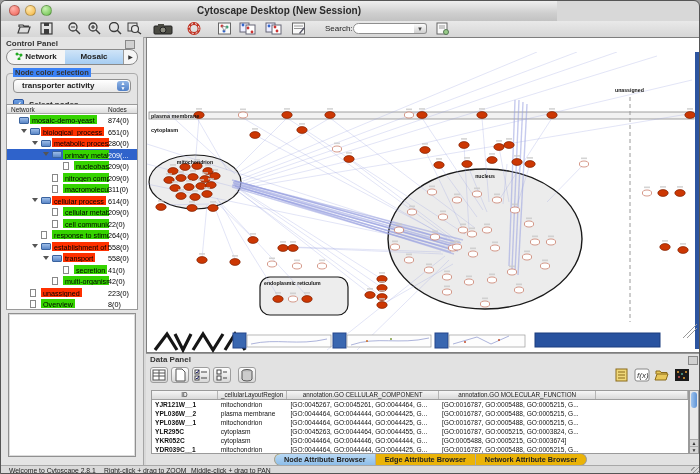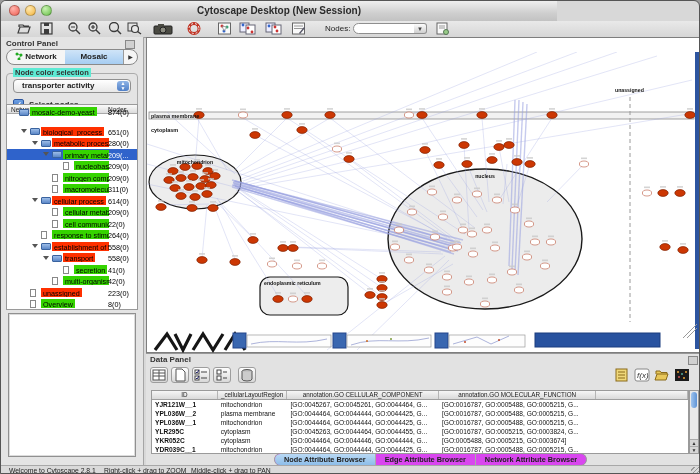--- a/index.html
+++ b/index.html
@@ -27,21 +27,21 @@
   #cpanel{left:0;top:36px;width:143px;height:428px;background:#e4e4e4;border-right:1px solid #a5a5a5;box-sizing:border-box;}
   #cpanel-title{left:5px;top:2px;font-size:8px;font-weight:bold;color:#333;}
   #cpanel-float{left:124px;top:3px;width:8px;height:7px;border:1px solid #888;background:#d0d0d0;}
   #cptabs{left:5px;top:12px;width:132px;height:16px;background:#f5f5f5;border:1px solid #8a8a8a;border-radius:8px;
      display:flex;overflow:hidden;box-sizing:border-box;}
   .cptab{flex:1;font-size:8px;font-weight:bold;color:#222;text-align:center;line-height:14px;white-space:nowrap;overflow:hidden;}
   .cptab.sel{background:linear-gradient(#cfe4f8,#a6cdf2);}
   .cptab .netglyph{display:inline-block;width:8px;height:8px;vertical-align:-1px;margin-right:2px;}
   #cptab-more{width:13px;border-left:1px solid #9a9a9a;font-size:6px;line-height:14px;text-align:center;color:#333;}
   #grpbox{left:5px;top:36px;width:132px;height:44px;border:1px solid #ababab;border-radius:4px;box-sizing:border-box;}
-  #grpbox-label{left:12px;top:31px;font-size:7.5px;font-weight:bold;color:#333;background:#5eead4;padding:0 2px;}
+  #grpbox-label{left:12px;top:31px;font-size:7.5px;font-weight:bold;color:#333;background:#3b82f6;padding:0 2px;}
   #combo{left:12px;top:42px;width:118px;height:14px;background:linear-gradient(#ffffff,#e8e8e8);border:1px solid #909090;
      border-radius:4px;box-sizing:border-box;font-size:8px;font-weight:bold;color:#222;line-height:12px;padding-left:8px;overflow:hidden;}
   #combo-step{right:1px;top:1px;width:12px;height:10px;background:linear-gradient(#8fb4e6,#4f7fc7);border-radius:3px;
      color:#fff;font-size:5px;line-height:5px;text-align:center;}
   #selchk{left:12px;top:62px;width:11px;height:11px;border-radius:2px;background:linear-gradient(#6fa1e3,#3a6fc4);
      border:1px solid #2c56a0;box-sizing:border-box;color:#fff;font-size:9px;line-height:10px;text-align:center;font-weight:bold;}
   #selchk-label{left:28px;top:63px;font-size:8px;font-weight:bold;color:#222;}
   
   #treebox{left:5px;top:67px;width:132px;height:206px;background:#fff;border:1px solid #9a9a9a;box-sizing:border-box;overflow:hidden;}
   #treehdr{left:0;top:0;width:100%;height:9px;background:linear-gradient(#fafafa,#dcdcdc);border-bottom:1px solid #a8a8a8;
@@ -74,21 +74,21 @@
   .dico{top:14px;width:16px;height:14px;}
   #dtable{left:5px;top:36px;width:538px;height:64px;background:#fff;border:1px solid #9a9a9a;box-sizing:border-box;overflow:hidden;}
   .thdr{display:flex;height:9px;background:linear-gradient(#f6f6f6,#dadada);border-bottom:1px solid #9f9f9f;box-sizing:border-box;}
   .thdr .c{font-size:6.3px;color:#222;text-align:center;border-right:1px solid #b5b5b5;overflow:hidden;white-space:nowrap;box-sizing:border-box;line-height:8px;}
   .drow{display:flex;height:9.1px;}
   .drow .c{font-size:6.6px;color:#111;padding-left:3px;overflow:hidden;white-space:nowrap;box-sizing:border-box;line-height:9px;}
   .drow .c.b{font-weight:bold;}
   #dsb{left:543px;top:36px;width:10px;height:64px;background:#e9e9e9;border:1px solid #9a9a9a;box-sizing:border-box;}
   #dsb .thumb{position:absolute;left:1px;top:1px;width:6px;height:16px;border-radius:3px;background:linear-gradient(90deg,#9fc4ee,#5e93d6);}
   #dsb .arr{position:absolute;left:0;width:8px;font-size:5px;line-height:6px;text-align:center;color:#333;background:#d5d5d5;border-top:1px solid #aaa;}
-  #dtabs{left:128px;top:99px;height:13px;display:flex;background:#d946ef;border:1px solid #9a9a9a;border-radius:7px;overflow:hidden;box-sizing:border-box;}
+  #dtabs{left:128px;top:99px;height:13px;display:flex;background:#eab308;border:1px solid #9a9a9a;border-radius:7px;overflow:hidden;box-sizing:border-box;}
   .dtab{font-size:7.3px;font-weight:bold;color:#222;line-height:11px;padding:0 9px;border-right:1px solid #aaa;white-space:nowrap;}
   .dtab:last-child{border-right:none;}
   .dtab.sel{background:linear-gradient(#b9d9f4,#8dbde9);}
   
   #statusbar{left:0;top:464px;width:700px;height:10px;background:#dadada;border-top:1px solid #a8a8a8;box-sizing:border-box;}
   .stxt{top:1px;font-size:6.8px;color:#222;white-space:nowrap;}
   #grip{right:1px;top:1px;width:9px;height:8px;
     background:repeating-linear-gradient(135deg,transparent,transparent 2px,#999 2px,#999 3px);}
 </style>
 </head>
@@ -185,21 +185,21 @@
         </svg>
       </span>
     <span class="abs tbico" style="left:290px">
         <svg width="15" height="13">
           <rect x="1.5" y="1" width="12" height="11" fill="#fafafa" stroke="#666"></rect>
           <line x1="3" y1="4" x2="12" y2="4" stroke="#999"></line>
           <line x1="3" y1="6.5" x2="12" y2="6.5" stroke="#999"></line>
           <path d="M8 11 L13 5 L14 6 L9 12 Z" fill="#556"></path>
         </svg>
       </span>
-    <span id="searchlbl" class="abs" style="left:324px">Nodes:</span>
+    <span id="searchlbl" class="abs" style="left:324px">Search:</span>
     <span id="searchbox" class="abs" style="left:352px"><span></span></span>
     <span id="searcharrow" class="abs" style="left:413px">▼</span>
     <span class="abs tbico" style="left:434px">
         <svg width="15" height="13">
           <rect x="2" y="1" width="10" height="11" fill="#fafafa" stroke="#666"></rect>
           <line x1="4" y1="4" x2="10" y2="4" stroke="#999"></line>
           <line x1="4" y1="6" x2="10" y2="6" stroke="#999"></line>
           <circle cx="11" cy="10" r="2.5" fill="#9c8" stroke="#575"></circle>
         </svg>
       </span>
@@ -225,21 +225,21 @@
       <span id="combo-step" class="abs">▲<br>▼</span>
     </div>
     <span id="selchk" class="abs">✓</span>
     <span id="selchk-label" class="abs">Select nodes</span>
     <div id="treebox" class="abs">
       <div id="treehdr">
         <span class="h1">Network</span>
         <span class="h2">Nodes</span>
       </div>
       <div id="treerows">
-          <div class="trow" style="top: 1px;">
+          <div class="trow" style="top: 9px;">
             <span class="tfold" style="left: 12px;"></span>
             <span class="tlab green" style="left: 23px; max-width: 75px; overflow: hidden;">mosaic-demo-yeast</span>
             <span class="tval">874(0)</span>
           </div>
           <div class="trow" style="top: 20.5px;">
             <span class="tarr" style="left: 14px;"></span>
             <span class="tfold" style="left: 23px;"></span>
             <span class="tlab red" style="left: 34px; max-width: 64px; overflow: hidden;">biological_process</span>
             <span class="tval">651(0)</span>
           </div>

